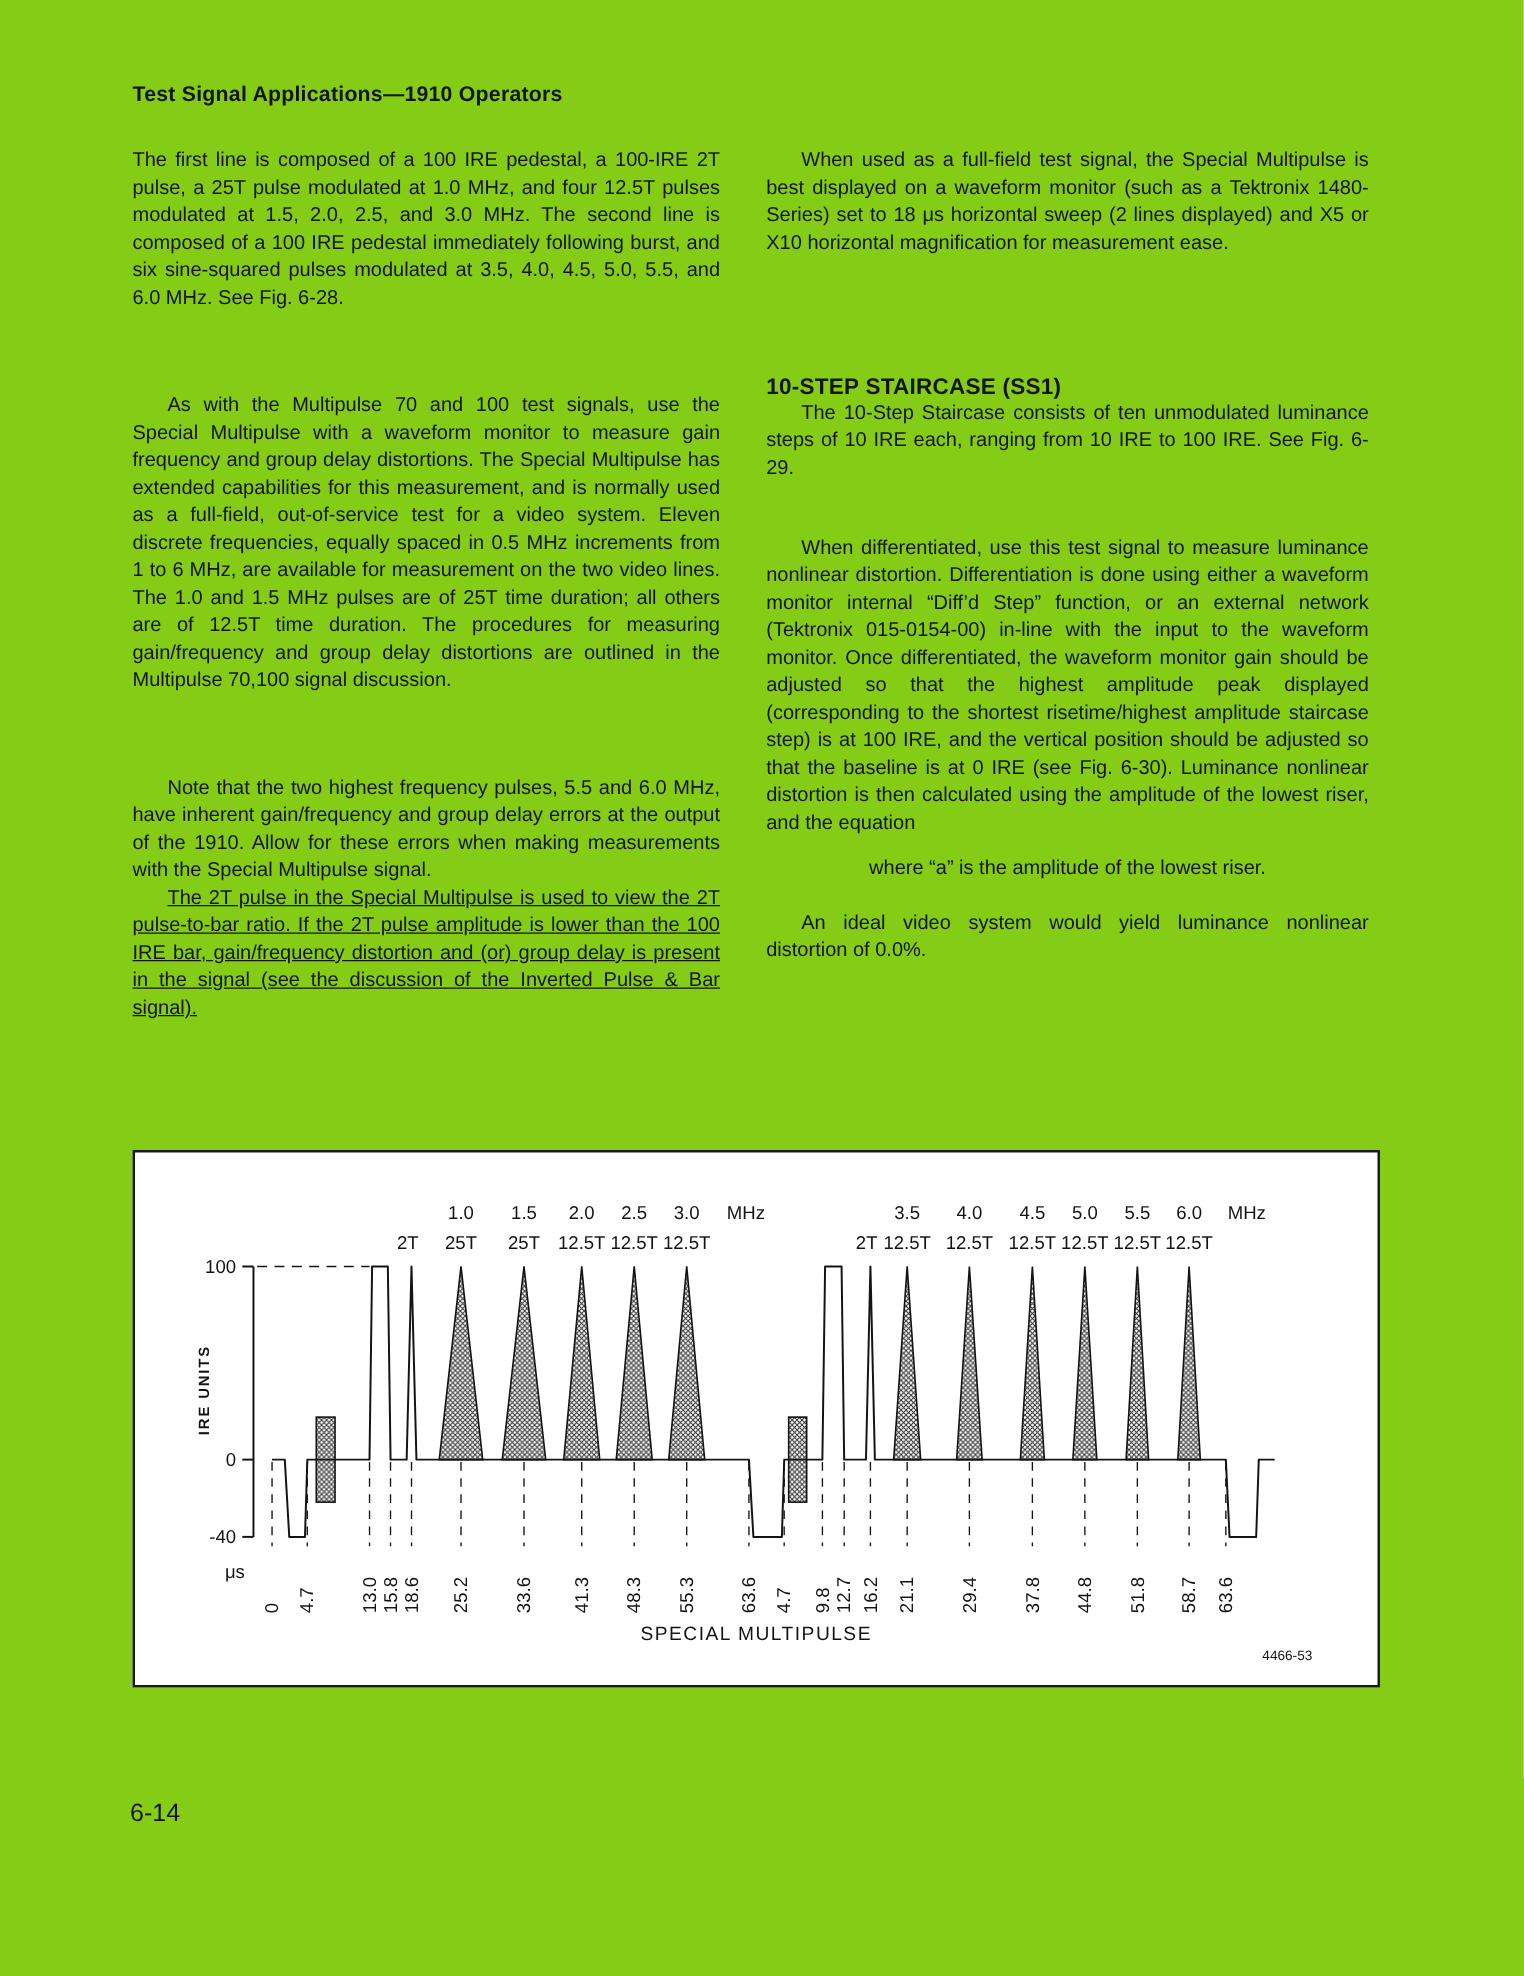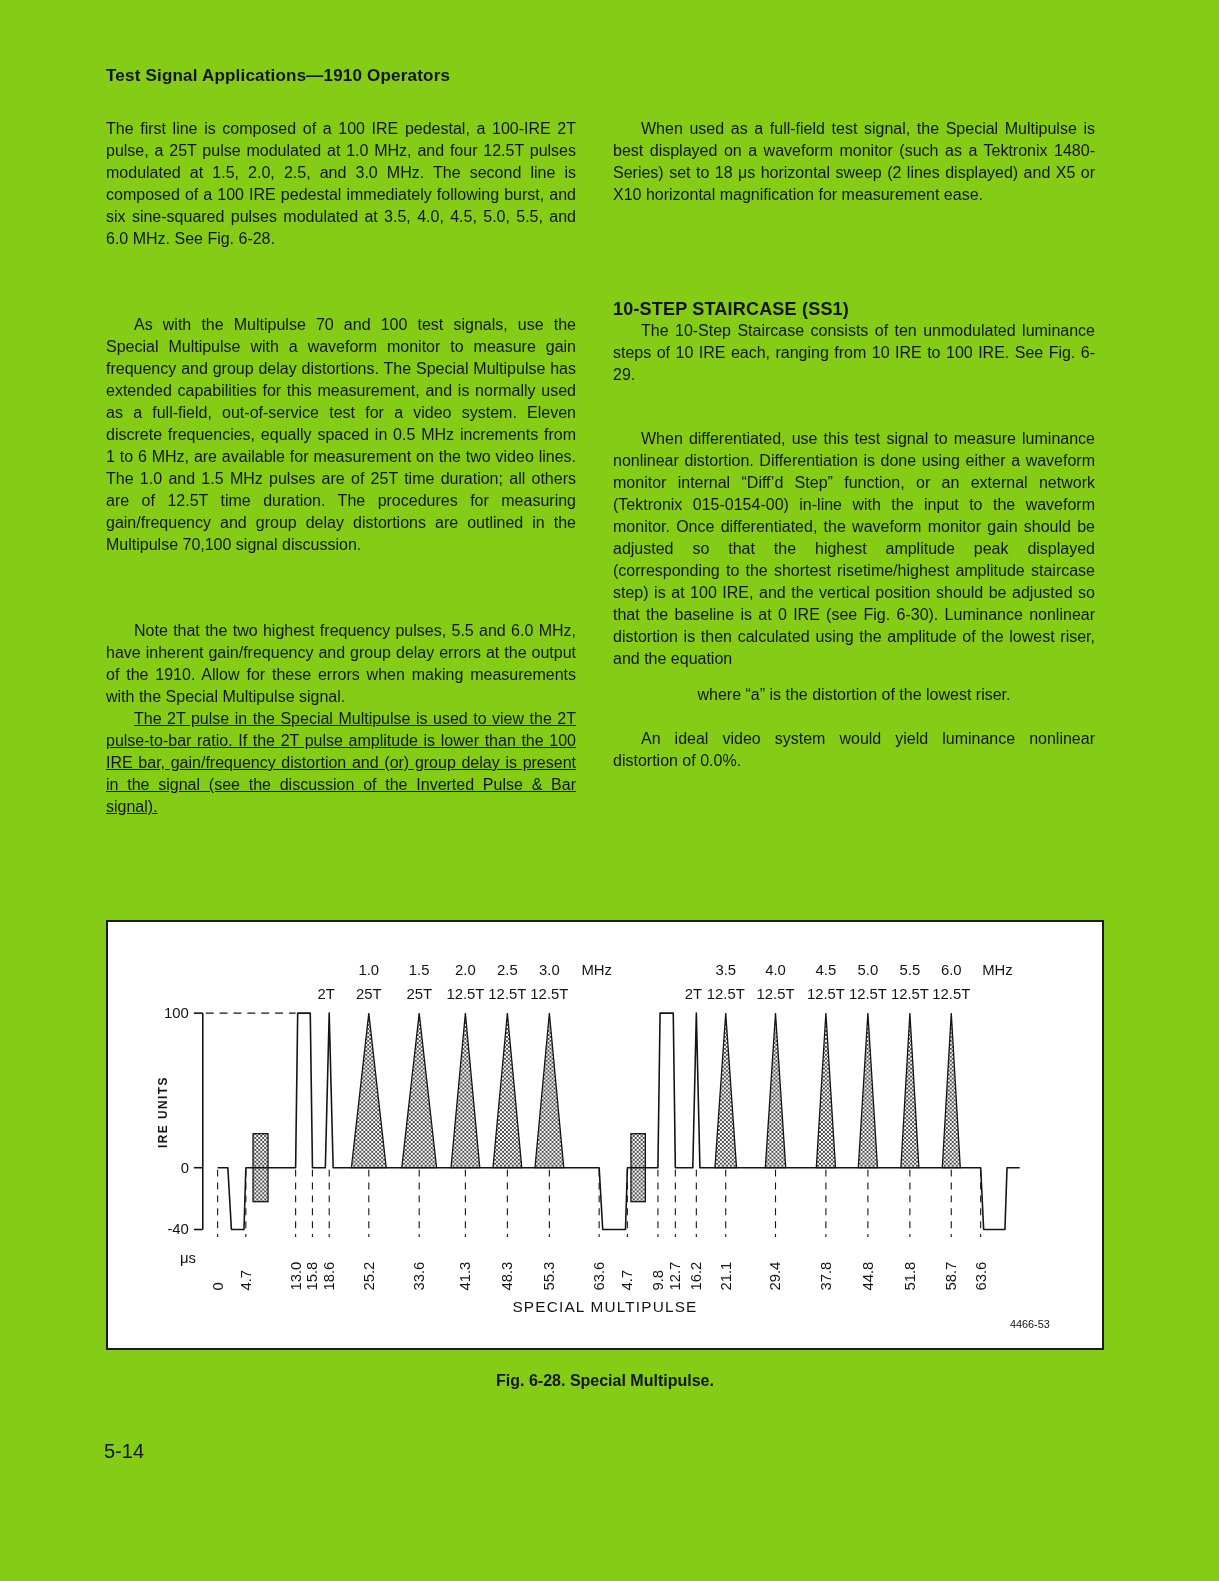--- a/index.html
+++ b/index.html
@@ -42,21 +42,21 @@
     <p class="p2 ind">As with the Multipulse 70 and 100 test signals, use the Special Multipulse with a waveform monitor to measure gain frequency and group delay distortions. The Special Multipulse has extended capabilities for this measurement, and is normally used as a full-field, out-of-service test for a video system. Eleven discrete frequencies, equally spaced in 0.5 MHz increments from 1 to 6 MHz, are available for measurement on the two video lines. The 1.0 and 1.5 MHz pulses are of 25T time duration; all others are of 12.5T time duration. The procedures for measuring gain/frequency and group delay distortions are outlined in the Multipulse 70,100 signal discussion.</p>
     <p class="p3 ind">Note that the two highest frequency pulses, 5.5 and 6.0 MHz, have inherent gain/frequency and group delay errors at the output of the 1910. Allow for these errors when making measurements with the Special Multipulse signal.</p>
     <p class="p4 ind">The 2T pulse in the Special Multipulse is used to view the 2T pulse-to-bar ratio. If the 2T pulse amplitude is lower than the 100 IRE bar, gain/frequency distortion and (or) group delay is present in the signal (see the discussion of the Inverted Pulse &amp; Bar signal).</p>
   </div>
 
   <div id="colR" class="col">
     <p class="p1 ind">When used as a full-field test signal, the Special Multipulse is best displayed on a waveform monitor (such as a Tektronix 1480-Series) set to 18 μs horizontal sweep (2 lines displayed) and X5 or X10 horizontal magnification for measurement ease.</p>
     <h2>10-STEP STAIRCASE (SS1)</h2>
     <p class="p2 ind">The 10-Step Staircase consists of ten unmodulated luminance steps of 10 IRE each, ranging from 10 IRE to 100 IRE. See Fig. 6-29.</p>
     <p class="p3 ind">When differentiated, use this test signal to measure luminance nonlinear distortion. Differentiation is done using either a waveform monitor internal “Diff’d Step” function, or an external network (Tektronix 015-0154-00) in-line with the input to the waveform monitor. Once differentiated, the waveform monitor gain should be adjusted so that the highest amplitude peak displayed (corresponding to the shortest risetime/highest amplitude staircase step) is at 100 IRE, and the vertical position should be adjusted so that the baseline is at 0 IRE (see Fig. 6-30). Luminance nonlinear distortion is then calculated using the amplitude of the lowest riser, and the equation</p>
-    <p class="whr">where “a” is the distortion of the lowest riser.</p>
+    <p class="whr">where “a” is the amplitude of the lowest riser.</p>
     <p class="p4 ind">An ideal video system would yield luminance nonlinear distortion of 0.0%.</p>
   </div>
 
   <div id="figbox">
     <svg viewBox="0 0 998 430" xmlns="http://www.w3.org/2000/svg">
         <defs>
           <pattern id="xh" width="4" height="4" patternUnits="userSpaceOnUse">
             <path d="M0 0L4 4M4 0L0 4" stroke="#3a3a3a" stroke-width="0.9"></path>
           </pattern>
         </defs>
@@ -152,17 +152,16 @@
         <path d="M839.4440000000001 248 L848.5265 92 L857.609 248 Z" fill="url(#xh)" stroke="#141414" stroke-width="1.3"></path>
         <text x="848.5265" y="54" text-anchor="middle" class="ct">6.0</text>
         <text x="848.5265" y="78" text-anchor="middle" class="ct">12.5T</text>
         <text x="895.15" y="54" text-anchor="middle" class="ct">MHz</text>
         <polyline points="108.0,248.0 118.3,248.0 121.9,310.4 134.6,310.4 136.5,248.0 186.7,248.0 188.8,92.0 201.5,92.0 203.7,248.0 216.7,248.0 220.6,92.0 224.6,248.0 493.1,248.0 496.7,310.4 519.7,310.4 521.6,248.0 552.4,248.0 554.6,92.0 567.9,92.0 570.0,248.0 587.6,248.0 591.2,92.0 594.8,248.0 878.2,248.0 881.2,310.4 902.7,310.4 904.8,248.0 917.6,248.0" fill="none" stroke="#141414" stroke-width="1.6" stroke-linejoin="round"></polyline>
         <text x="499" y="394" text-anchor="middle" class="cst">SPECIAL MULTIPULSE</text>
         <text x="948" y="410" text-anchor="end" class="cpn">4466-53</text>
       </svg>
   </div>
 
-  <div class="caption">Fig. 6-28. Special Multipulse.</div>
 
-  <div class="pageno">5-14</div>
+  <div class="pageno">6-14</div>
 
 </div>
 
 </body></html>

